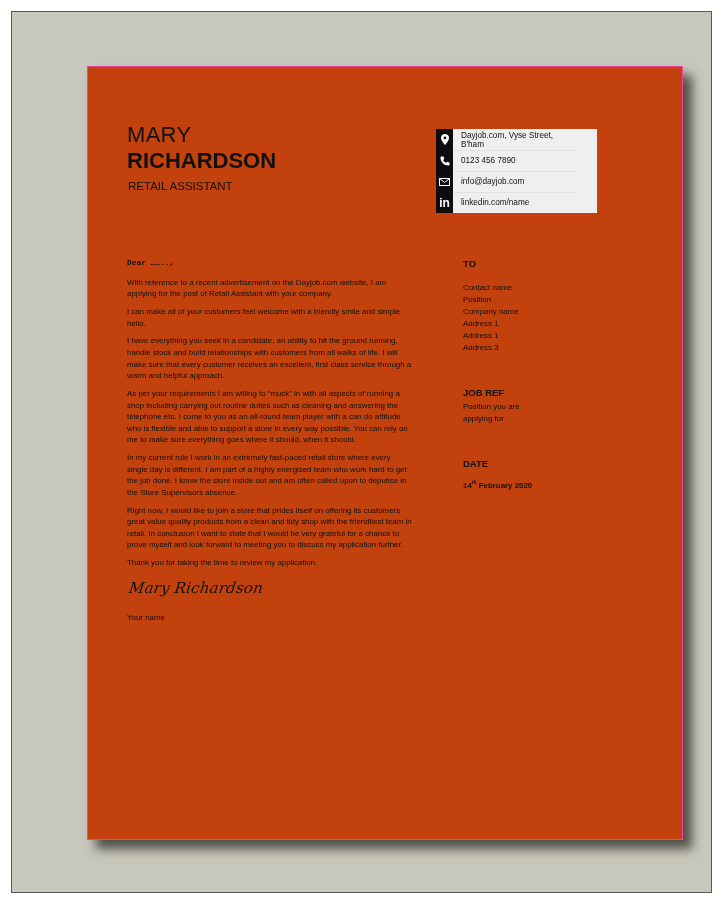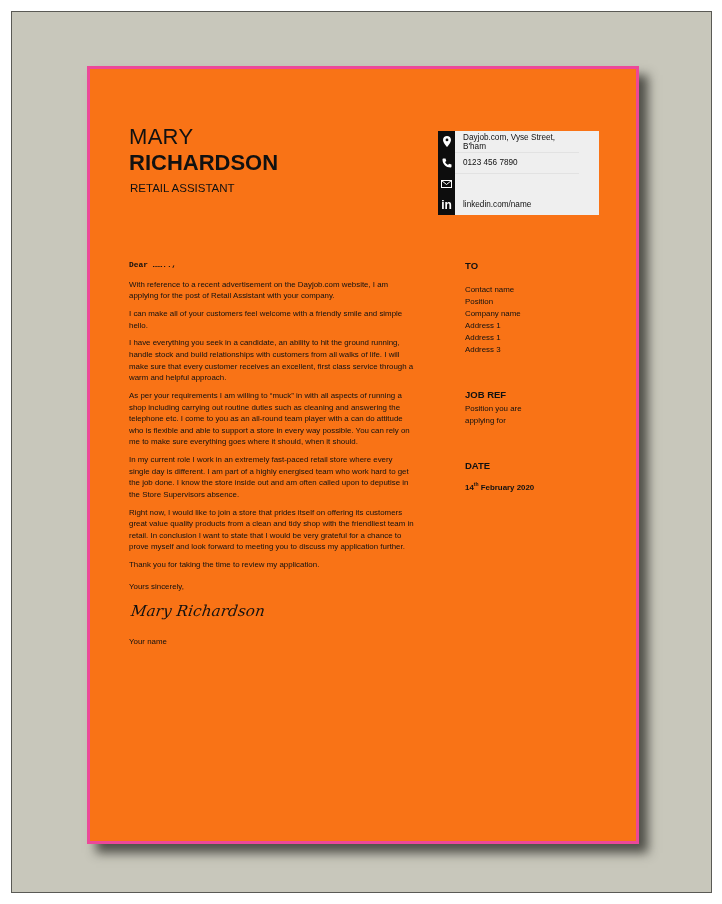--- a/index.html
+++ b/index.html
@@ -6,22 +6,23 @@
     body {
       width:722px; height:904px; background:#ffffff; position:relative; overflow:hidden;
       font-family:"Liberation Sans", sans-serif;
     }
     .frame {
       position:absolute; left:11px; top:11px; width:699px; height:880px;
       background:#c8c7bb; border:1px solid #5a5a55;
     }
     .page {
       position:absolute; left:87px; top:66px; width:546px; height:772px;
-      background:#f97316; border:3px solid #ec4899;
+      background:#c2410c; border:1px solid #ec4899;
       box-shadow: 9px 9px 10px rgba(40,40,35,0.75);
+      padding-left: 48px;
     }
     .name-first {
       position:absolute; left:39px; top:56px; font-size:22px; letter-spacing:0.3px;
       color:#111; font-weight:normal; line-height:24px;
     }
     .name-last {
       position:absolute; left:39px; top:82px; font-size:22px; font-weight:bold;
       color:#111; line-height:24px;
     }
     .job-title {
@@ -95,35 +96,37 @@
           </svg>
       </div>
       <div class="icon-cell" style="top:63px">in</div>
     </div>
     <div class="contact-row" style="top:0">
       <span>Dayjob.com, Vyse Street, B'ham</span>
     </div>
     <div class="contact-row" style="top:21px">
       <span>0123 456 7890</span>
     </div>
+    <div class="contact-row" style="top:42px">
+      <span>info@dayjob.com</span>
+    </div>
     <div class="contact-row" style="top:63px; border-bottom:none">
       <span>linkedin.com/name</span>
     </div>
   </div>
 
   <div class="letter">
     <p class="greeting">Dear ……..,</p>
     <p>With reference to a recent advertisement on the Dayjob.com website, I am applying for the post of Retail Assistant with your company.</p>
     <p>I can make all of your customers feel welcome with a friendly smile and simple hello.</p>
     <p>I have everything you seek in a candidate, an ability to hit the ground running, handle stock and build relationships with customers from all walks of life. I will make sure that every customer receives an excellent, first class service through a warm and helpful approach.</p>
     <p>As per your requirements I am willing to “muck” in with all aspects of running a shop including carrying out routine duties such as cleaning and answering the telephone etc. I come to you as an all-round team player with a can do attitude who is flexible and able to support a store in every way possible. You can rely on me to make sure everything goes where it should, when it should.</p>
     <p>In my current role I work in an extremely fast-paced retail store where every single day is different. I am part of a highly energised team who work hard to get the job done. I know the store inside out and am often called upon to deputise in the Store Supervisors absence.</p>
     <p>Right now, I would like to join a store that prides itself on offering its customers great value quality products from a clean and tidy shop with the friendliest team in retail. In conclusion I want to state that I would be very grateful for a chance to prove myself and look forward to meeting you to discuss my application further.</p>
     <p style="margin-bottom:10px">Thank you for taking the time to review my application.</p>
-    <p>Yours sincerely,</p>
     <p class="signature">Mary Richardson</p>
     <p>Your name</p>
   </div>
 
   <div class="side">
     <h4 style="margin-bottom:12px">TO</h4>
     <div class="lines">
       <div>Contact name</div>
       <div>Position</div>
       <div>Company name</div>

